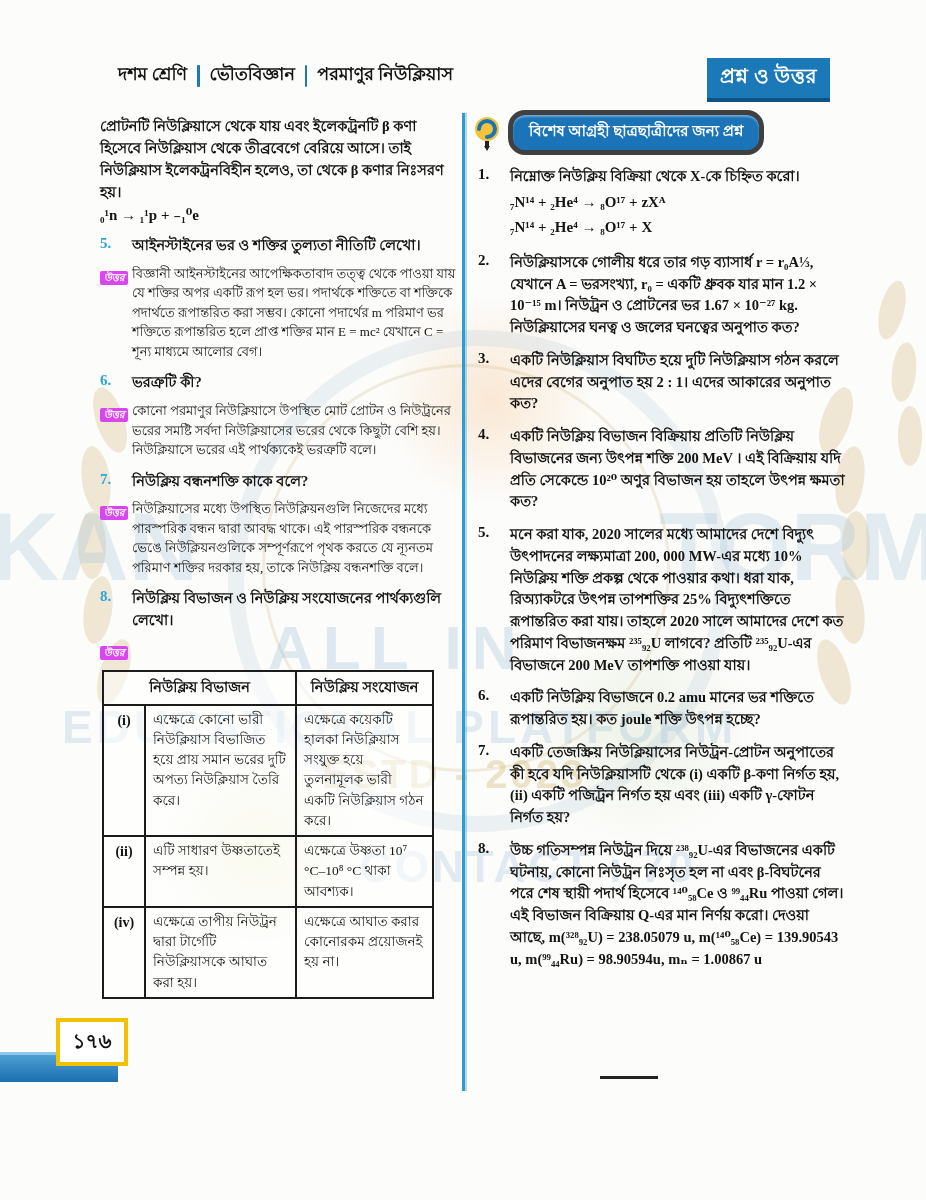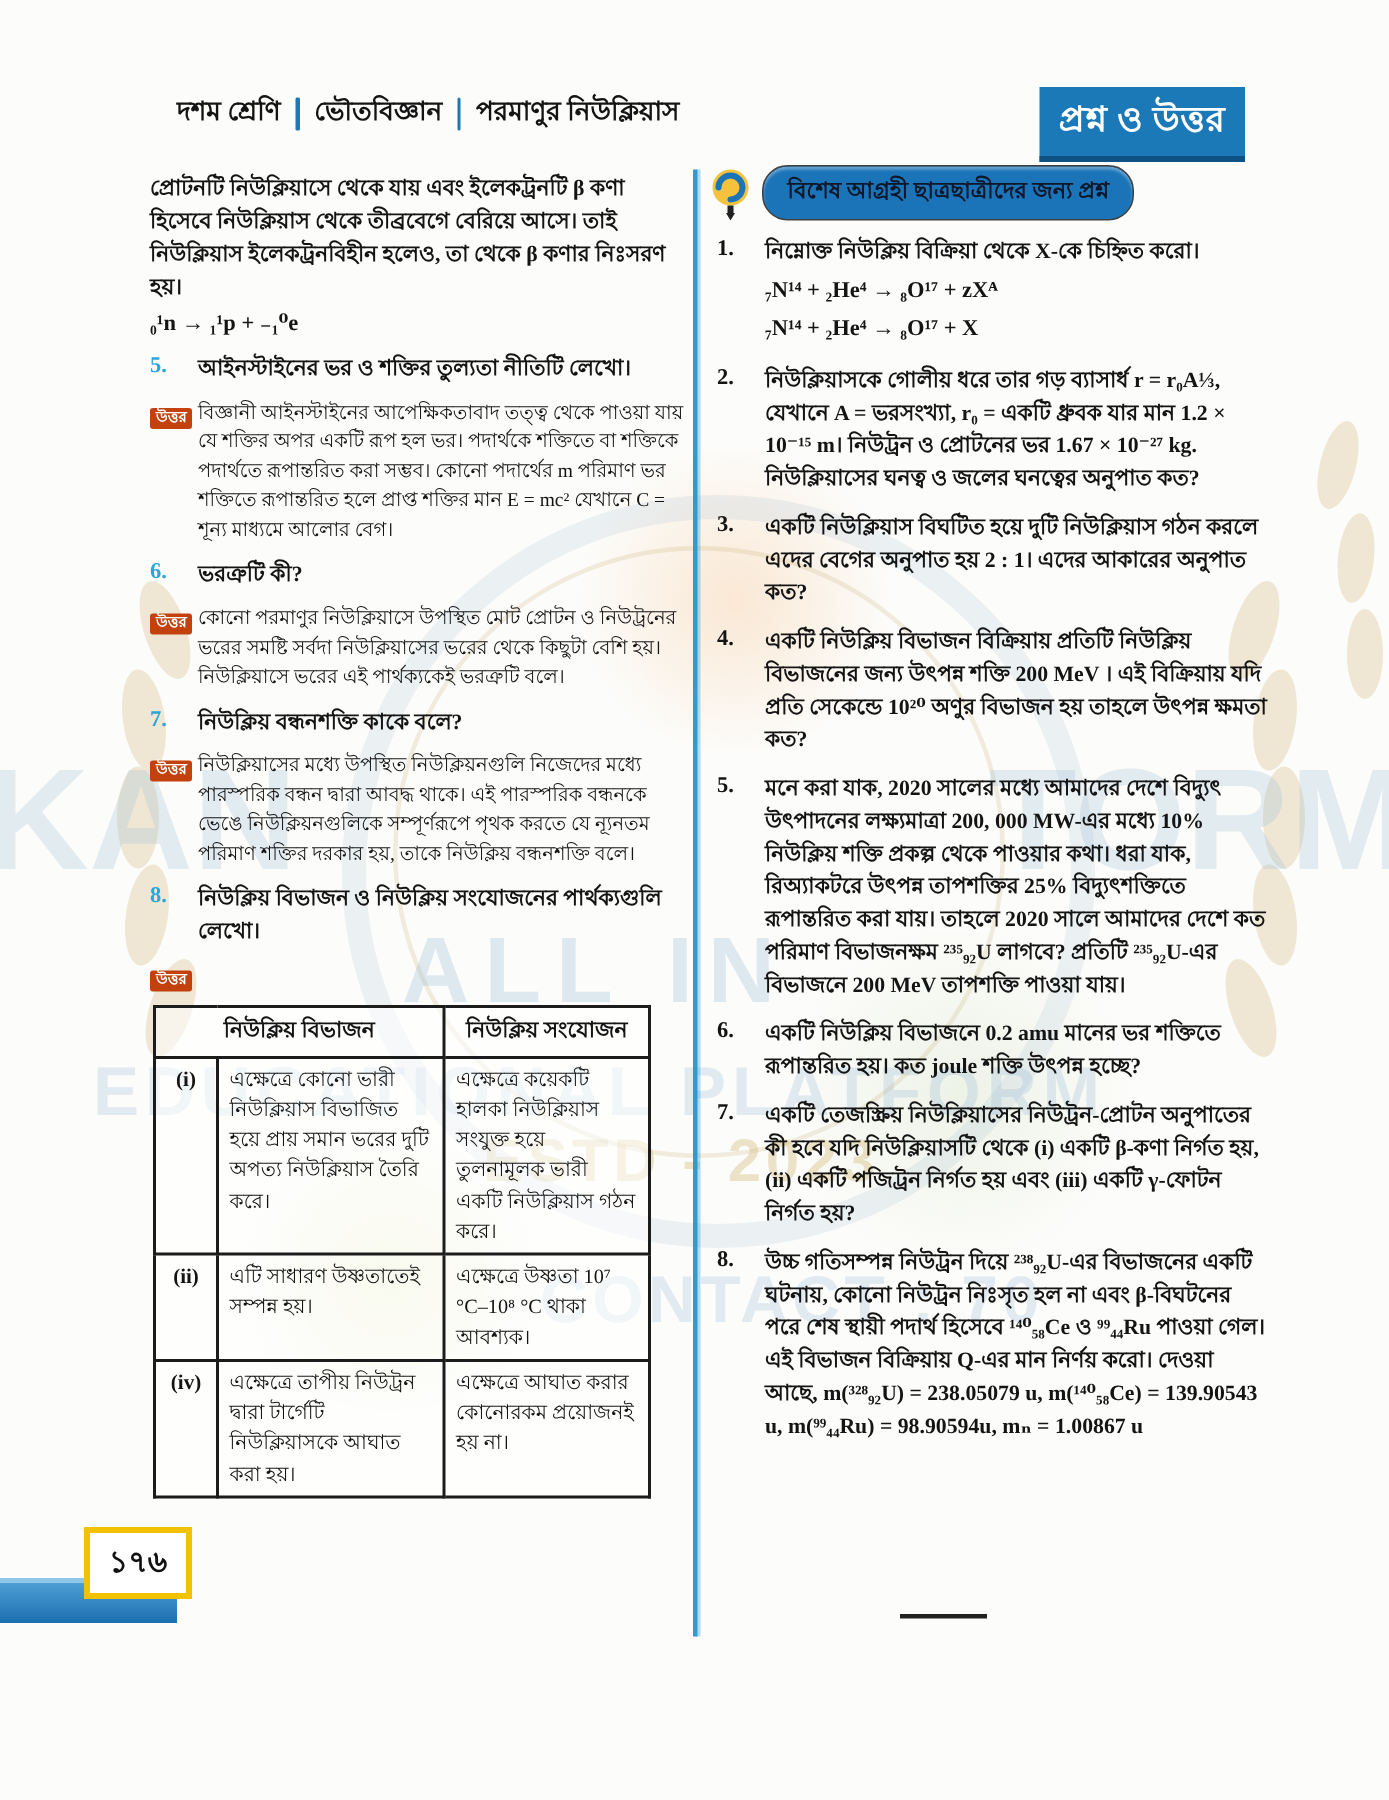--- a/index.html
+++ b/index.html
@@ -13,48 +13,48 @@
   .wm{position:absolute;font-family:"Liberation Sans","DejaVu Sans",sans-serif;font-weight:700;white-space:nowrap;}
   .wm-ring{position:absolute;left:228px;top:330px;width:470px;height:470px;border-radius:50%;
     border:16px solid rgba(150,180,205,.16);}
   .wm-ring2{position:absolute;left:262px;top:364px;width:402px;height:402px;border-radius:50%;
     border:3px solid rgba(190,160,90,.18);}
   .wm-blob{position:absolute;border-radius:50%;}
   
   .header{position:absolute;top:58px;left:118px;width:712px;display:flex;justify-content:space-between;align-items:flex-start;}
   .breadcrumb{display:flex;align-items:center;gap:10px;font-weight:700;font-size:17.5px;padding-top:3px;text-align:center;}
   .crumb-sep{width:2.5px;height:22px;background:#1b79b8;border-radius:1px;}
-  .qa-badge{background:#1b79b8;color:#fff;font-weight:700;font-size:23px;
+  .qa-badge{background:#1b79b8;color:#fff;font-weight:700;font-size:20px;
     padding:3px 13px 4px;border-bottom:4px solid #0d5185;letter-spacing:.5px;}
   
   .col{position:absolute;top:115px;}
   .col-left{left:100px;width:360px;}
   .col-right{left:478px;width:368px;top:110px;}
   .divider{position:absolute;left:462px;top:113px;width:3px;height:978px;background:#2e9cd1;
     box-shadow:2px 0 0 rgba(46,156,209,.35);}
   .body-text{margin:0;font-size:14.5px;line-height:1.52;font-weight:600;}
   .equation{display:block;font-weight:700;font-size:15px;margin:3px 0 2px 0;}
   .q-row{display:flex;margin-top:11px;}
   .q-no{flex:none;width:32px;font-weight:700;font-size:15px;}
   .q-no.blue{color:#2ba6dc;}
   .q-text{font-weight:700;font-size:14.5px;line-height:1.5;}
   .ans-row{display:flex;margin-top:7px;}
   .ans-col{flex:none;width:32px;padding-top:3px;}
-  .badge{background:#c2410c;color:#fff;font-size:10px;font-weight:700;
-    padding:1px 4px 2px;border-radius:2px;font-family:"Liberation Sans","DejaVu Sans",sans-serif;}
+  .badge{background:#d946ef;color:#fff;font-size:10px;font-weight:700;
+    padding:1px 4px 2px;border-radius:2px;font-family:"Liberation Sans","DejaVu Sans",sans-serif;font-style:italic;}
   .ans-text{font-size:13px;line-height:1.5;font-weight:500;}
   
   .cmp-table{border-collapse:collapse;width:332px;margin:8px 0 0 2px;background:rgba(255,255,255,.55);font-family:Liberation Serif, serif;}
   .cmp-table th,.cmp-table td{border:2px solid #1c1c1c;padding:4px 7px;font-size:13.5px;line-height:1.5;vertical-align:top;text-align:left;}
   .cmp-table th{text-align:center;font-weight:700;font-size:14.5px;padding:5px 4px;}
   .cmp-table .rno{width:34px;text-align:center;font-weight:700;font-size:14px;padding-left:3px;padding-right:3px;}
   
   .banner{display:flex;align-items:center;gap:6px;margin-bottom:8px;margin-left:-6px;}
   .banner-icon{flex:none;width:30px;height:36px;position:relative;}
-  .banner-pill{background:#1b74b8;border:1px solid #404040;color:#0f172a;border-radius:17px;
+  .banner-pill{background:#1b74b8;border:5px solid #404040;color:#ffffff;border-radius:17px;
     padding:4px 16px 6px;font-weight:700;font-size:15px;box-shadow:inset 0 2px 2px rgba(255,255,255,.35);}
   
   .end-dash{position:absolute;left:600px;top:1076px;width:58px;height:2.5px;background:#222;}
   .page-strip{position:absolute;left:0;top:1052px;width:118px;height:27px;
     background:linear-gradient(#4d9fd4,#1b6faf);border-top:3px solid #8ec6ea;}
   .page-num-box{position:absolute;left:56px;top:1018px;width:64px;height:40px;background:#fff;
     border:4px solid #f2c200;display:flex;align-items:center;justify-content:center;
     font-weight:700;font-size:20px;color:#111;}
 </style>
 </head>

